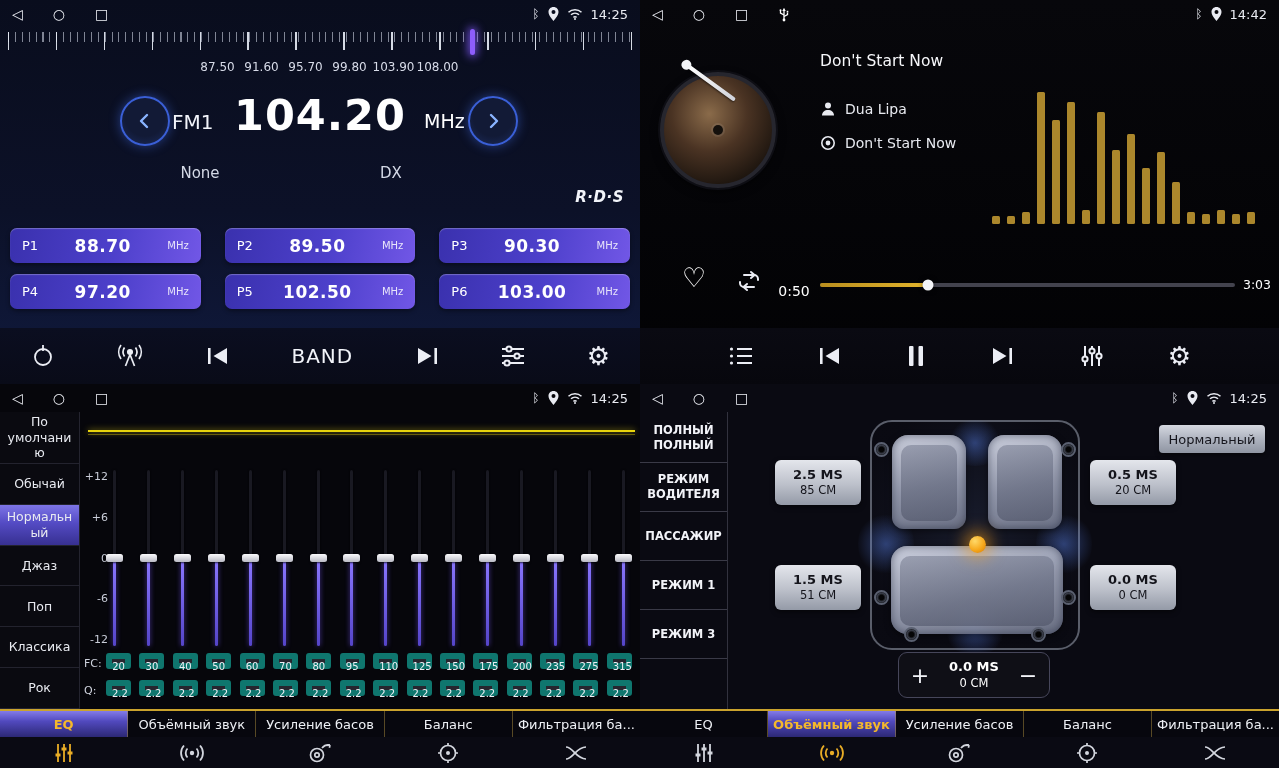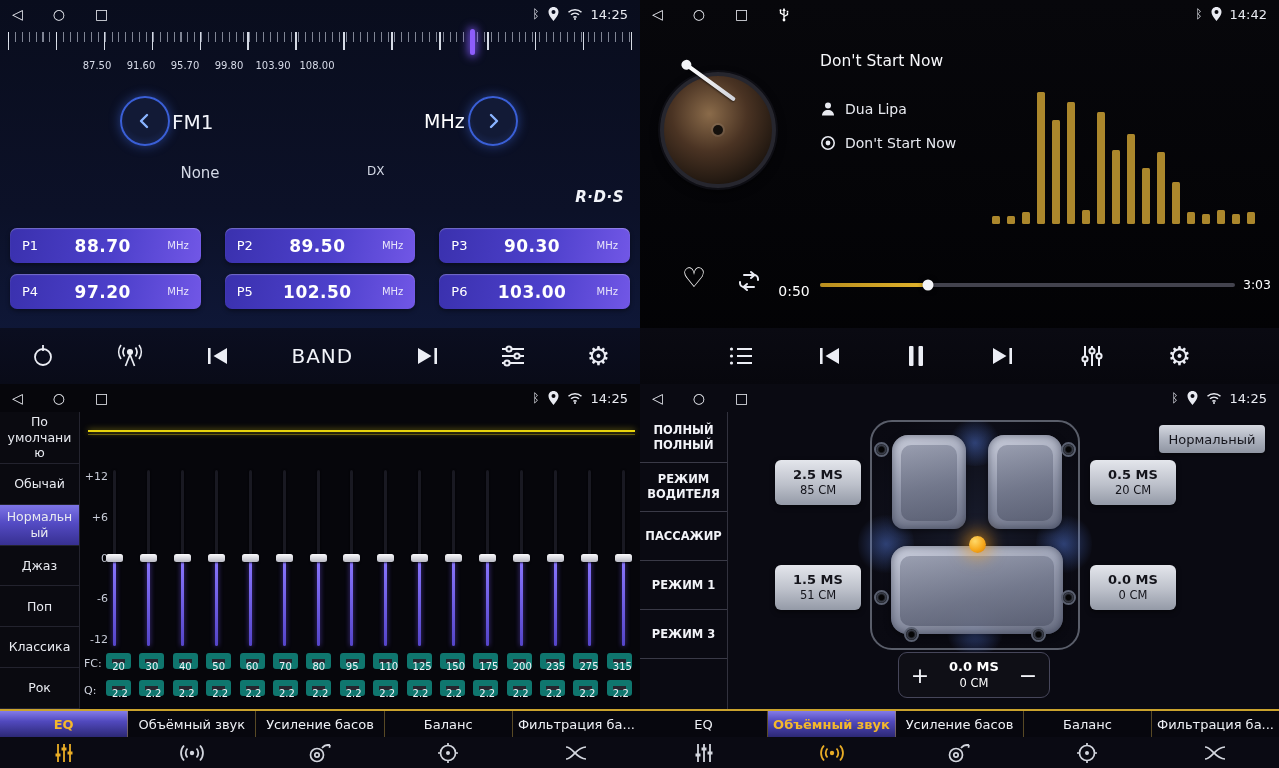--- a/index.html
+++ b/index.html
@@ -19,30 +19,30 @@
   .sb-right{margin-left:auto;display:flex;align-items:center;gap:8px;color:#e9ebf2}
   .bt{font-size:12px}
   .sb-time{font-size:13px}
   .sbicon{display:flex;align-items:center}
 
   
   .ruler{position:absolute;top:32px;left:8px;right:8px;height:24px}
   .ticks-minor{position:absolute;left:0;right:0;top:0;height:10px;background:repeating-linear-gradient(90deg,rgba(225,230,245,.55) 0 1px,transparent 1px 6.9px)}
   .ticks-major{position:absolute;left:0;right:0;top:0;height:18px;background:repeating-linear-gradient(90deg,rgba(235,240,250,.9) 0 1.5px,transparent 1.5px 47.9px)}
   .tuner-ind{position:absolute;top:-3px;width:5px;height:26px;border-radius:3px;background:#8d5dfc;box-shadow:0 0 8px 2px rgba(130,90,255,.8)}
-  .scale-labels{position:absolute;top:60px;left:75px;right:60px;display:flex;justify-content:flex-start;font-size:10px;color:#d7dbe8}
+  .scale-labels{position:absolute;top:60px;left:75px;right:60px;display:flex;justify-content:center;font-size:12px;color:#d7dbe8}
   .scale-label{width:44px;text-align:center}
   .freq-btn{position:absolute;top:96px;width:50px;height:50px;border-radius:50%;border:2px solid #3a5fd6;color:#8ab4ff;display:flex;align-items:center;justify-content:center;background:radial-gradient(circle at 50% 40%,#121a36 55%,#1c2c5e 100%);box-shadow:0 0 12px rgba(70,120,255,.45)}
   .freq-btn.prev{left:120px}
   .freq-btn.next{left:468px}
   .band-label{position:absolute;left:172px;top:110px;font-size:20px;color:#f2f4fa}
   .freq-big{position:absolute;left:230px;top:90px;width:180px;text-align:center;font-size:43px;font-weight:bold;letter-spacing:1px}
   .freq-unit{position:absolute;left:424px;top:110px;font-size:19px}
   .stereo{position:absolute;left:172px;top:164px;width:56px;text-align:center;font-size:15px;color:#d4d9e6}
-  .dx{position:absolute;left:367px;top:164px;font-size:12px;color:#d4d9e6}
+  .dx{position:absolute;left:380px;top:164px;font-size:15px;color:#d4d9e6}
   .rds{position:absolute;right:16px;top:188px;font-size:15px;font-style:italic;font-weight:bold;letter-spacing:.5px;color:#f2f4fa}
   .presets{position:absolute;left:10px;right:10px;top:228px;display:grid;grid-template-columns:1fr 1fr 1fr;gap:11px 24px}
   .preset{height:35px;border-radius:7px;display:flex;align-items:center;justify-content:space-between;padding:12px 12px;background:linear-gradient(100deg,#3a31ae 0%,#4d40cb 55%,#7157e6 100%);box-shadow:inset 0 1px 1px rgba(255,255,255,.28),0 2px 4px rgba(0,0,0,.4)}
   .p-id{font-size:13px}
   .p-freq{font-size:17px;font-weight:bold;letter-spacing:.5px}
   .p-unit{font-size:10px;opacity:.85}
   .toolbar{position:absolute;left:0;right:0;bottom:0;height:56px;display:flex;align-items:center;justify-content:space-between;padding:0 30px;background:linear-gradient(180deg,#0b0e20,#090b18)}
   .tbi{display:flex;align-items:center;color:#eceef5}
   .gear-glyph{font-size:26px;line-height:1;font-style:normal}
   .tb-band{font-size:20px;letter-spacing:1px;color:#f2f4fa}
@@ -168,20 +168,21 @@
         <span class="scale-label">103.90</span>
         <span class="scale-label">108.00</span>
       </div>
 
     <button class="freq-btn prev">
       <svg width="18" height="18" viewBox="0 0 18 18">
           <path d="M11 3 L5 9 L11 15" stroke="currentColor" stroke-width="2.4" fill="none" stroke-linecap="round" stroke-linejoin="round"></path>
         </svg>
     </button>
     <div class="band-label">FM1</div>
+    <div class="freq-big">104.20</div>
     <div class="freq-unit">MHz</div>
     <button class="freq-btn next">
       <svg width="18" height="18" viewBox="0 0 18 18">
           <path d="M7 3 L13 9 L7 15" stroke="currentColor" stroke-width="2.4" fill="none" stroke-linecap="round" stroke-linejoin="round"></path>
         </svg>
     </button>
     <div class="stereo">None</div>
     <div class="dx">DX</div>
     <div class="rds">R·D·S</div>
 

